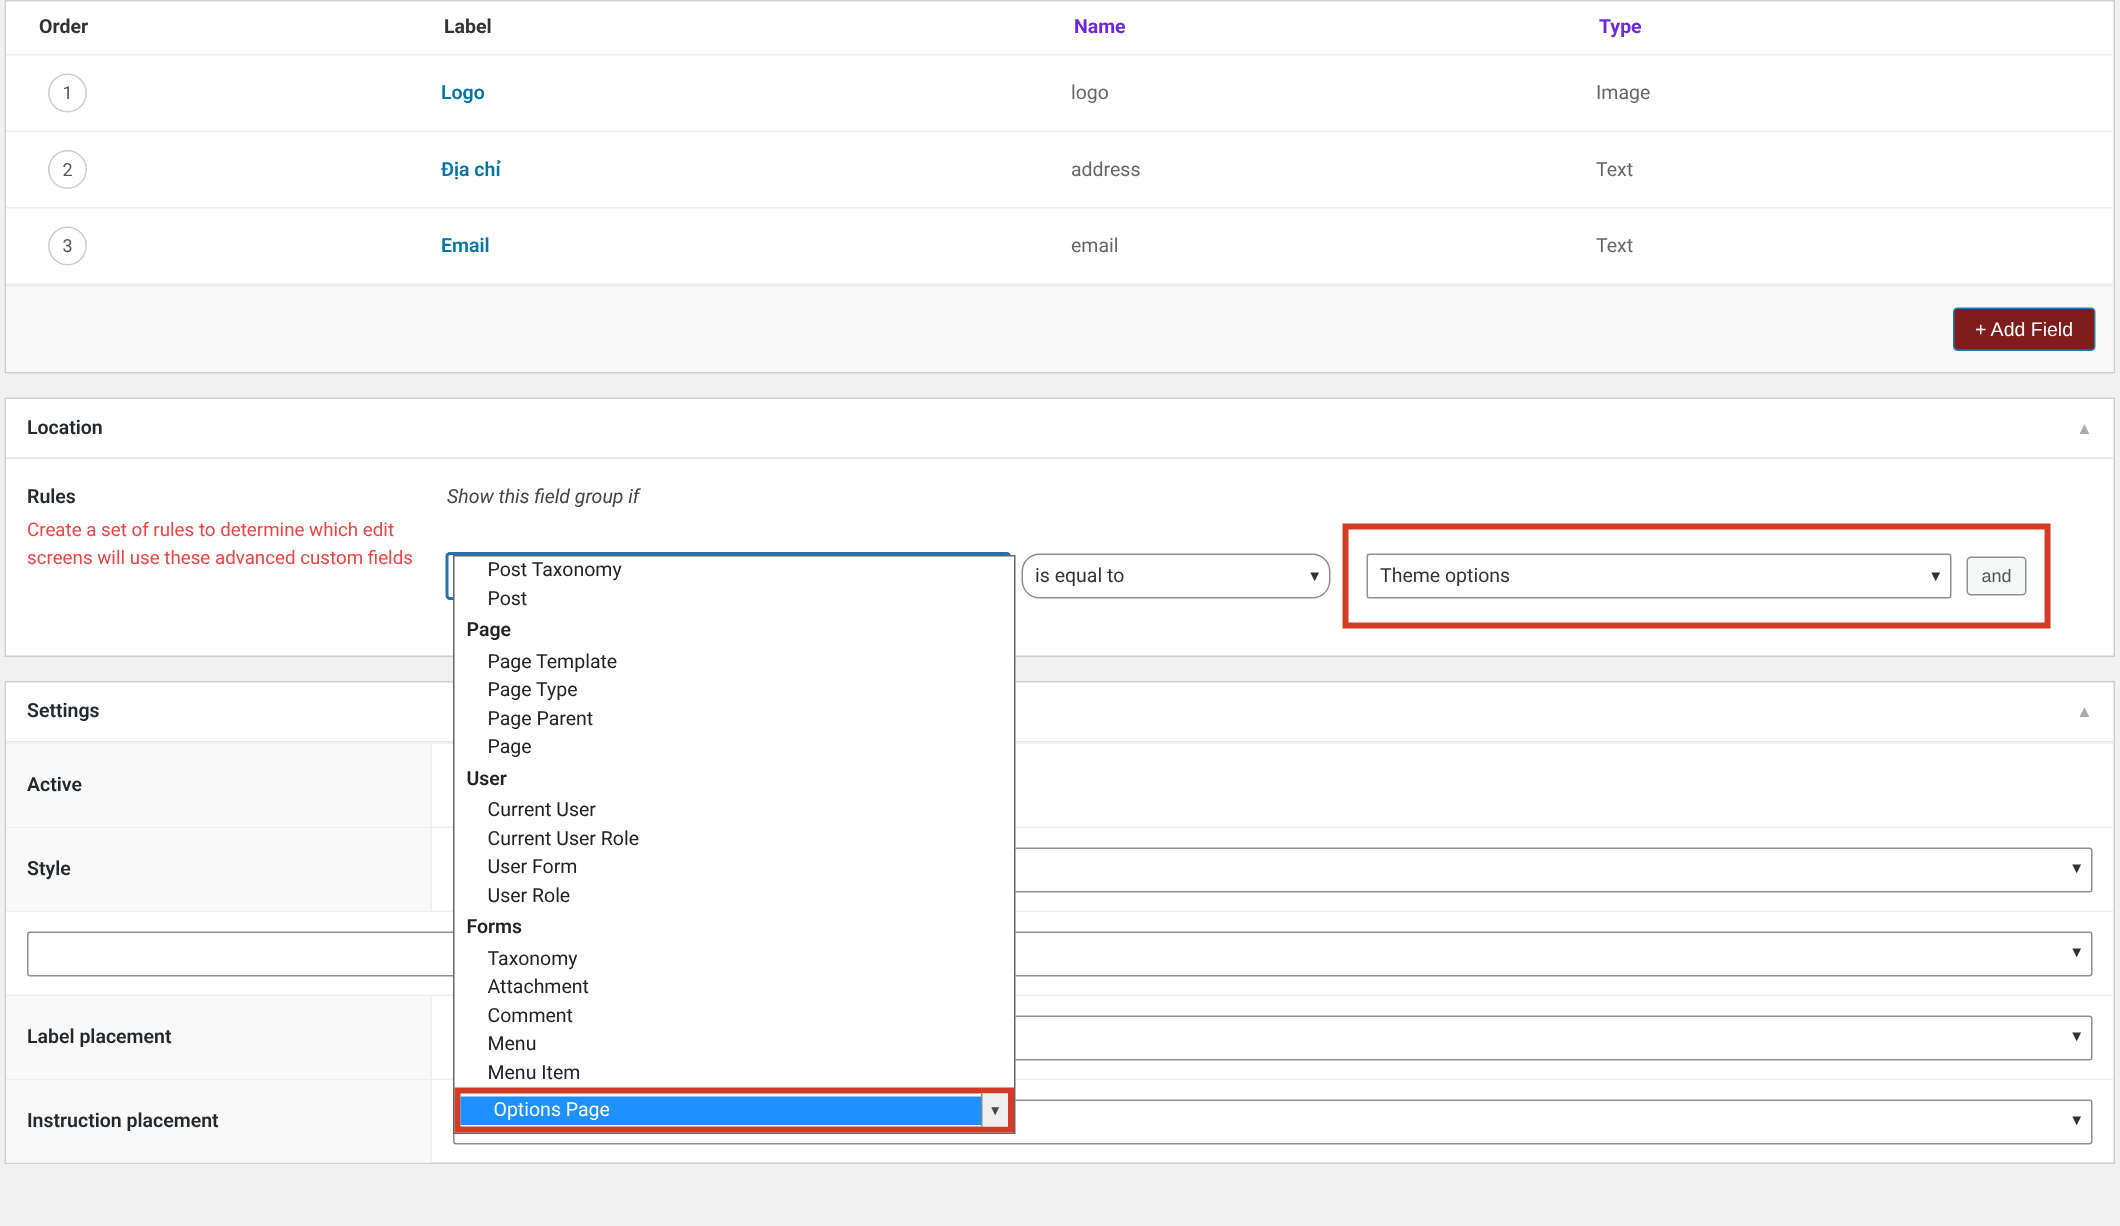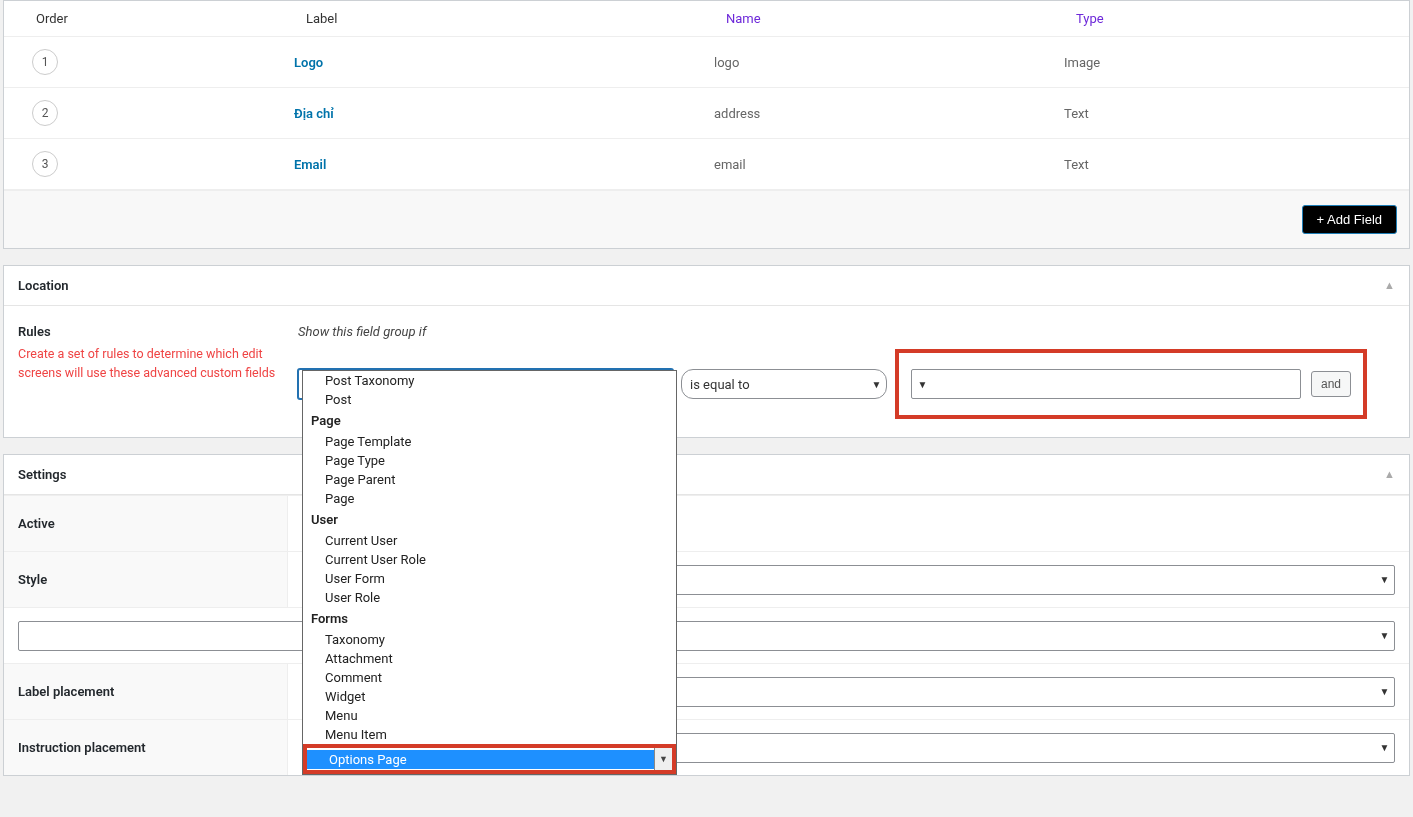--- a/index.html
+++ b/index.html
@@ -15,23 +15,23 @@
     border: 1px solid #ccd0d4;
     margin: 0 3px 16px 3px;
   }
   .fields-header, .field-row {
     display: flex;
     align-items: center;
     border-bottom: 1px solid #eee;
     padding: 12px 10px;
   }
   .fields-header {
-    font-weight: 400;
+    font-weight: 700;
     color: #333;
-    padding: 10px 22px;
+    padding: 10px 12px;
   }
   .col-order { width: 280px; padding-left: 10px; }
   .col-label { width: 420px; }
   .col-name  { width: 350px; color: #666; }
   .col-type  { flex: 1; color: #666; }
   .fields-header .col-name, .fields-header .col-type { color: #6d28d9; }
   .order-badge {
     display: inline-flex;
     align-items: center;
     justify-content: center;
@@ -44,21 +44,21 @@
     margin-left: 8px;
   }
   .label-link { color: #0073aa; font-weight: 600; text-decoration: none; }
   .panel-footer-bar {
     background: #f8f8f8;
     padding: 14px 12px;
     text-align: right;
     border-top: 1px solid #eee;
   }
   .btn-add {
-    background: #000000;
+    background: #7f1d1d;
     border: 1px solid #1f7fb7;
     color: #fff;
     padding: 6px 14px;
     border-radius: 3px;
     font-size: 13px;
     cursor: pointer;
     text-align: center;
   }
   .section-header {
     display: flex;
@@ -260,20 +260,21 @@
           <div class="sel-wrap sel-rule1 focused">
             <span class="sel-text">Options Page</span>
             <span class="sel-arrow">▼</span>
           </div>
           <div class="sel-wrap sel-rule2">
             <span class="sel-text">is equal to</span>
             <span class="sel-arrow">▼</span>
           </div>
           <div class="sel-rule3-wrap">
             <div class="sel-wrap sel-rule3">
+              <span class="sel-text">Theme options</span>
               <span class="sel-arrow">▼</span>
             </div>
             <button class="btn-and">and</button>
           </div>
         </div>
       </div>
     </div>
   </div>
 
   <div class="dropdown-open">
@@ -290,21 +291,20 @@
       <div class="grp">User</div>
       <div class="opt">Current User</div>
       <div class="opt">Current User Role</div>
       <div class="opt">User Form</div>
       <div class="opt">User Role</div>
 
       <div class="grp">Forms</div>
       <div class="opt">Taxonomy</div>
       <div class="opt">Attachment</div>
       <div class="opt">Comment</div>
-      <div class="opt">Widget</div>
       <div class="opt">Menu</div>
       <div class="opt">Menu Item</div>
     </div>
     <div class="dd-selected-row">
       <div class="inner">
         <div class="opt selected">Options Page</div>
         <div class="dd-arrowbox">▼</div>
       </div>
     </div>
   </div>

